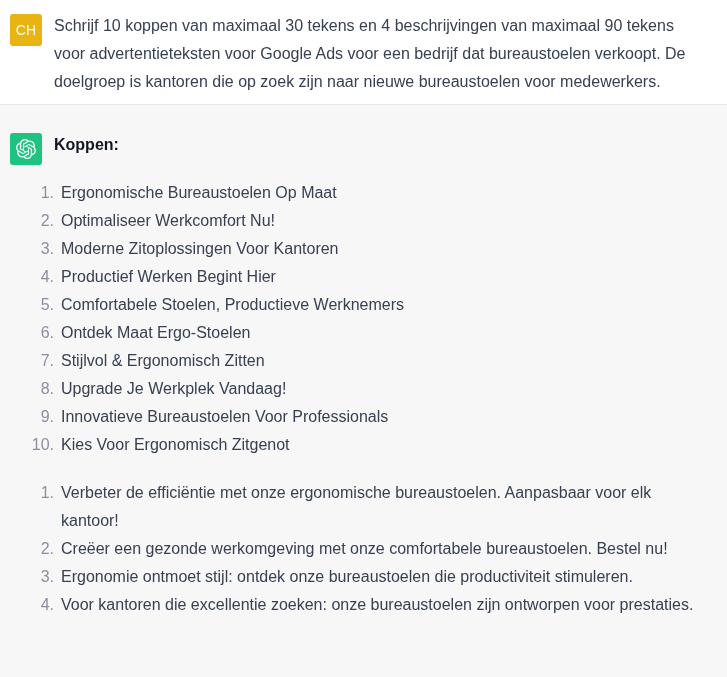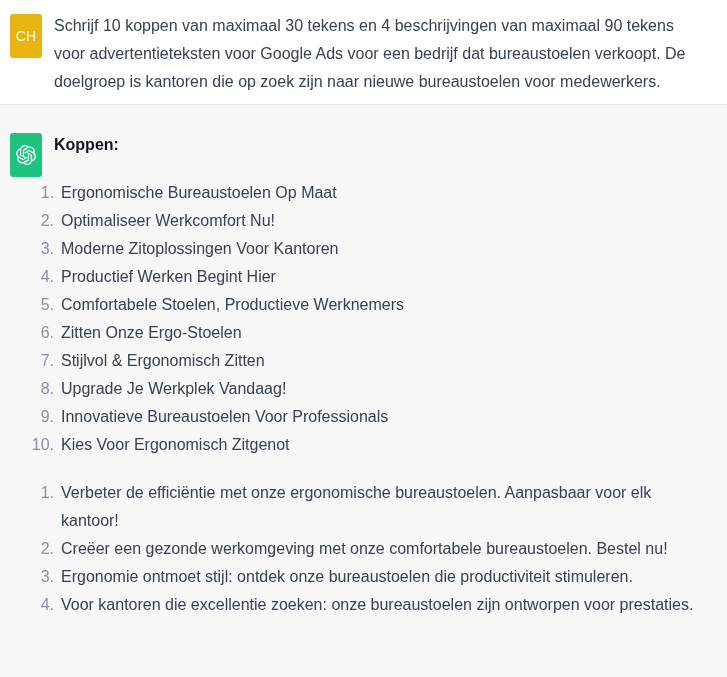--- a/index.html
+++ b/index.html
@@ -27,21 +27,21 @@
     padding: 12px 16px 8px 10px;
     border-bottom: 1px solid #e5e5e6;
   }
   .msg-row.assistant {
     background: #f7f7f8;
     padding: 26px 16px 0 10px;
     flex: 1 1 auto;
   }
   .avatar {
     width: 32px;
-    height: 44px;
+    height: 32px;
     flex: 0 0 32px;
     border-radius: 3px;
     display: flex;
     align-items: center;
     justify-content: center;
     margin-top: 2px;
   }
   .avatar.user-avatar {
     background: #e7b412;
     color: rgba(255,255,255,0.95);
@@ -113,21 +113,21 @@
     </span>
   </div>
   <div class="msg-content">
     <p class="md-heading">Koppen:</p>
     <ol class="md-list">
       <li>Ergonomische Bureaustoelen Op Maat</li>
       <li>Optimaliseer Werkcomfort Nu!</li>
       <li>Moderne Zitoplossingen Voor Kantoren</li>
       <li>Productief Werken Begint Hier</li>
       <li>Comfortabele Stoelen, Productieve Werknemers</li>
-      <li>Zitten Onze Ergo-Stoelen</li>
+      <li>Ontdek Maat Ergo-Stoelen</li>
       <li>Stijlvol &amp; Ergonomisch Zitten</li>
       <li>Upgrade Je Werkplek Vandaag!</li>
       <li>Innovatieve Bureaustoelen Voor Professionals</li>
       <li>Kies Voor Ergonomisch Zitgenot</li>
     </ol>
     <ol class="md-list">
       <li>Verbeter de efficiëntie met onze ergonomische bureaustoelen. Aanpasbaar voor elk kantoor!</li>
       <li>Creëer een gezonde werkomgeving met onze comfortabele bureaustoelen. Bestel nu!</li>
       <li>Ergonomie ontmoet stijl: ontdek onze bureaustoelen die productiviteit stimuleren.</li>
       <li>Voor kantoren die excellentie zoeken: onze bureaustoelen zijn ontworpen voor prestaties.</li>

